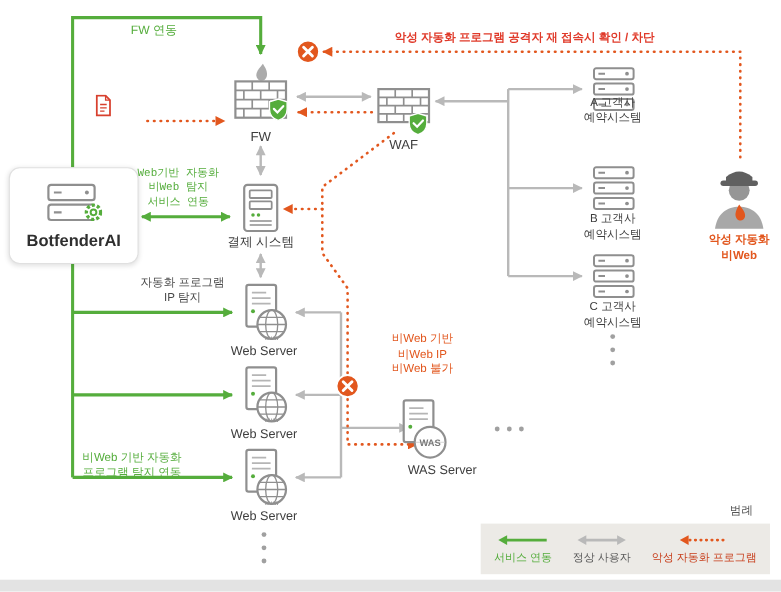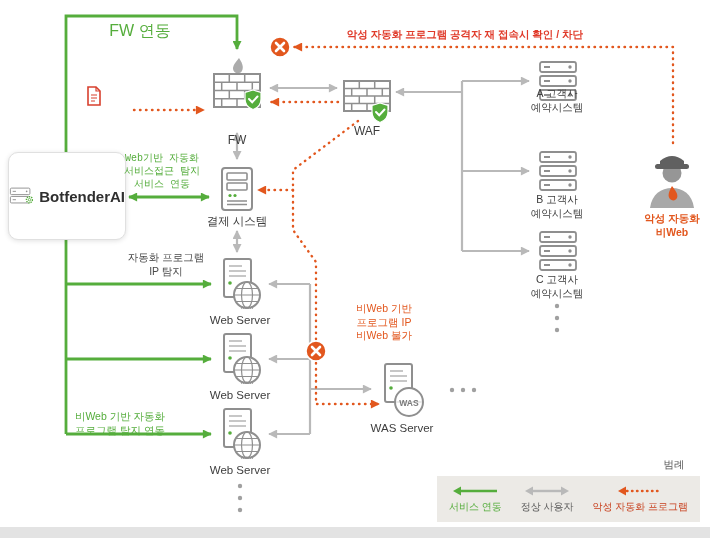--- a/index.html
+++ b/index.html
@@ -2,29 +2,29 @@
 <html><head>
 <meta charset="utf-8">
 <style>
   html,body{margin:0;padding:0;background:#f4f4f4;}
   .stage{position:relative;width:710px;height:538px;background:#ffffff;overflow:hidden;
          font-family:"Liberation Sans","DejaVu Sans",sans-serif;}
   svg.overlay{position:absolute;left:0;top:0;z-index:1;}
   .node{position:absolute;z-index:2;}
   .lbl{position:absolute;z-index:3;text-align:center;color:#3d3d3d;line-height:1.3;}
   .left{text-align:left;}
-  .fs10{font-size:10px;font-family:Liberation Mono, monospace;}.fs105{font-size:10.5px;}.fs11{font-size:16px;}
+  .fs10{font-size:10px;font-family:Liberation Mono, monospace;}.fs105{font-size:10.5px;}.fs11{font-size:11px;}
   .fs115{font-size:11.5px;}.fs12{font-size:12px;}
   .green{color:#55ad3c;}
   .orange{color:#e2571e;}
   .red{color:#e03a2a;font-weight:bold;}
   .bold{font-weight:bold;}
   .panel{position:absolute;left:8px;top:152px;width:116px;height:86px;background:#fff;
          border:1px solid #e0e0e0;border-radius:10px;box-shadow:0 1px 5px rgba(0,0,0,.12);
-         z-index:2;display:flex;flex-direction:row;align-items:center;justify-content:center;gap:6px;}
+         z-index:2;display:flex;flex-direction:column;align-items:center;justify-content:center;gap:6px;}
   .panel .title{font-size:15px;font-weight:bold;color:#2f2f2f;}
   .xmark{position:absolute;z-index:4;}
   .legend{position:absolute;left:437px;top:476px;width:263px;height:46px;background:#eceae6;
           z-index:2;display:flex;align-items:center;justify-content:space-between;padding:0 12px;box-sizing:border-box;}
   .legend-item{display:flex;flex-direction:column;align-items:center;gap:3px;}
   .legend-item .tag{font-size:10px;}
   .edge{position:absolute;left:0;top:527px;width:710px;height:11px;background:#e3e3e3;z-index:5;}
 </style>
 </head>
 <body>
@@ -112,21 +112,21 @@
     <svg width="56" height="58" viewBox="0 0 56 58">
       <path d="M30 2 C25 8 22 12 25.5 16 C28 18.5 32.5 17.5 33.5 13.5 C34.5 9.5 32.5 6 30 2 Z" fill="#ababab"></path>
       <rect x="5" y="18" width="46" height="33" fill="#fff" stroke="#8f8f8f" stroke-width="2"></rect>
       <path d="M5 26.2 H51 M5 34.5 H51 M5 42.7 H51 M20.3 18 V26.2 M35.7 18 V26.2 M12.7 26.2 V34.5 M28 26.2 V34.5 M43.3 26.2 V34.5 M20.3 34.5 V42.7 M35.7 34.5 V42.7 M12.7 42.7 V51 M28 42.7 V51 M43.3 42.7 V51" stroke="#8f8f8f" stroke-width="1.5"></path>
       <g transform="translate(35,34)">
         <path d="M1 2.5 L9 0 L17 2.5 V9 C17 14.5 13.5 18 9 19.5 C4.5 18 1 14.5 1 9 Z" fill="#55ad3c" stroke="#fff" stroke-width="1.2"></path>
         <path d="M5 9 L8.2 12.2 L13.5 6.5" stroke="#fff" stroke-width="2" fill="none" stroke-linecap="round"></path>
       </g>
     </svg>
   </div>
-  <div class="lbl fs12" style="left:209px;top:117px;width:56px;margin-top:16px;">FW</div>
+  <div class="lbl fs12" style="left:209px;top:117px;width:56px;">FW</div>
 
   <div class="node" style="left:342px;top:74px;">
     <svg width="50" height="50" viewBox="0 0 50 50">
       <rect x="2" y="7" width="46" height="30" fill="#fff" stroke="#8f8f8f" stroke-width="2"></rect>
       <path d="M2 14.5 H48 M2 22 H48 M2 29.5 H48 M17.3 7 V14.5 M32.7 7 V14.5 M9.7 14.5 V22 M25 14.5 V22 M40.3 14.5 V22 M17.3 22 V29.5 M32.7 22 V29.5 M9.7 29.5 V37 M25 29.5 V37 M40.3 29.5 V37" stroke="#8f8f8f" stroke-width="1.5"></path>
       <g transform="translate(29,29)">
         <path d="M1 2.5 L9 0 L17 2.5 V9 C17 14.5 13.5 18 9 19.5 C4.5 18 1 14.5 1 9 Z" fill="#55ad3c" stroke="#fff" stroke-width="1.2"></path>
         <path d="M5 9 L8.2 12.2 L13.5 6.5" stroke="#fff" stroke-width="2" fill="none" stroke-linecap="round"></path>
       </g>
     </svg>
@@ -177,21 +177,21 @@
       <path d="M12 9 H25 M12 14 H29 M12 19 H29" stroke="#b5b5b5" stroke-width="1.6"></path>
       <circle cx="13" cy="26" r="1.8" fill="#55ad3c"></circle>
       <circle cx="30" cy="38" r="13" fill="#fff" stroke="#8f8f8f" stroke-width="2"></circle>
       <ellipse cx="30" cy="38" rx="5.5" ry="13" fill="none" stroke="#8f8f8f" stroke-width="1.2"></ellipse>
       <path d="M17 38 H43 M19 31.5 H41 M19 44.5 H41" stroke="#8f8f8f" stroke-width="1.2"></path>
       <text x="30" y="52" font-size="6" fill="#8f8f8f" text-anchor="middle">www</text>
     </svg>
   </div>
   <div class="lbl fs115" style="left:200px;top:463px;width:80px;">Web Server</div>
 
-  <div class="node" style="left:378px;top:362px;">
+  <div class="node" style="left:360px;top:362px;">
     <svg width="48" height="56" viewBox="0 0 48 56">
       <rect x="7" y="2" width="27" height="38" rx="2" fill="#fff" stroke="#8f8f8f" stroke-width="2"></rect>
       <path d="M12 9 H25 M12 14 H29 M12 19 H29" stroke="#b5b5b5" stroke-width="1.6"></path>
       <circle cx="13" cy="26" r="1.8" fill="#55ad3c"></circle>
       <circle cx="31" cy="40" r="14" fill="#fff" stroke="#8f8f8f" stroke-width="2"></circle>
       <path d="M18 40 H44" stroke="#d5d5d5" stroke-width="1"></path>
       <text x="31" y="43.5" font-size="8.5" font-weight="bold" fill="#7a7a7a" text-anchor="middle">WAS</text>
     </svg>
   </div>
   <div class="lbl fs115" style="left:358px;top:421px;width:88px;">WAS Server</div>
@@ -272,49 +272,49 @@
   </div>
   <div class="xmark" style="left:305px;top:340px;">
     <svg width="22" height="22" viewBox="0 0 22 22">
       <circle cx="11" cy="11" r="10" fill="#e2571e" stroke="#fff" stroke-width="1.5"></circle>
       <path d="M7 7 L15 15 M15 7 L7 15" stroke="#fff" stroke-width="2.6" stroke-linecap="round"></path>
     </svg>
   </div>
 
   <div class="lbl fs11 green" style="left:100px;top:21px;width:80px;">FW 연동</div>
 
-  <div class="lbl fs105 red" style="left:340px;top:28px;width:250px;text-align:center;">악성 자동화 프로그램 공격자 재 접속시 확인 / 차단</div>
+  <div class="lbl fs105 red" style="left:352px;top:28px;width:250px;text-align:center;">악성 자동화 프로그램 공격자 재 접속시 확인 / 차단</div>
 
   <div class="node" style="left:86px;top:86px;">
     <svg width="16" height="20" viewBox="0 0 16 20">
       <path d="M2 1 H10 L14 5 V19 H2 Z" fill="#fff" stroke="#d8402e" stroke-width="1.6"></path>
       <path d="M10 1 V5 H14" fill="none" stroke="#d8402e" stroke-width="1.2"></path>
       <path d="M5 9 H11 M5 12 H11 M5 15 H9" stroke="#d8402e" stroke-width="1.2"></path>
     </svg>
   </div>
 
   <div class="lbl fs10 green" style="left:122px;top:152px;width:80px;">
     <div>Web기반 자동화</div>
-    <div>서비스접근 탐지</div>
+    <div>비Web 탐지</div>
     <div>서비스 연동</div>
   </div>
 
   <div class="lbl fs105 green" style="left:70px;top:410px;width:100px;">
     <div>비Web 기반 자동화</div>
       <div>프로그램 탐지 연동</div>
   </div>
 
   <div class="lbl fs105" style="left:124px;top:251px;width:84px;color:#4a4a4a;">
     <div>자동화 프로그램</div>
       <div>IP 탐지</div>
   </div>
 
   <div class="lbl fs105 orange" style="left:330px;top:302px;width:76px;margin-left:16px;">
     <div>비Web 기반</div>
-    <div>프로그램 IP</div>
+    <div>비Web IP</div>
     <div>비Web 불가</div>
   </div>
 
   <div class="lbl fs105" style="left:652px;top:458px;width:44px;color:#555;">범례</div>
 
   <div class="legend">
     <div class="legend-item">
       <svg width="48" height="12" viewBox="0 0 48 12">
         <line x1="9" y1="6" x2="46" y2="6" stroke="#55ad3c" stroke-width="2.6"></line>
         <path d="M10 1.5 L2 6 L10 10.5 Z" fill="#55ad3c"></path>

